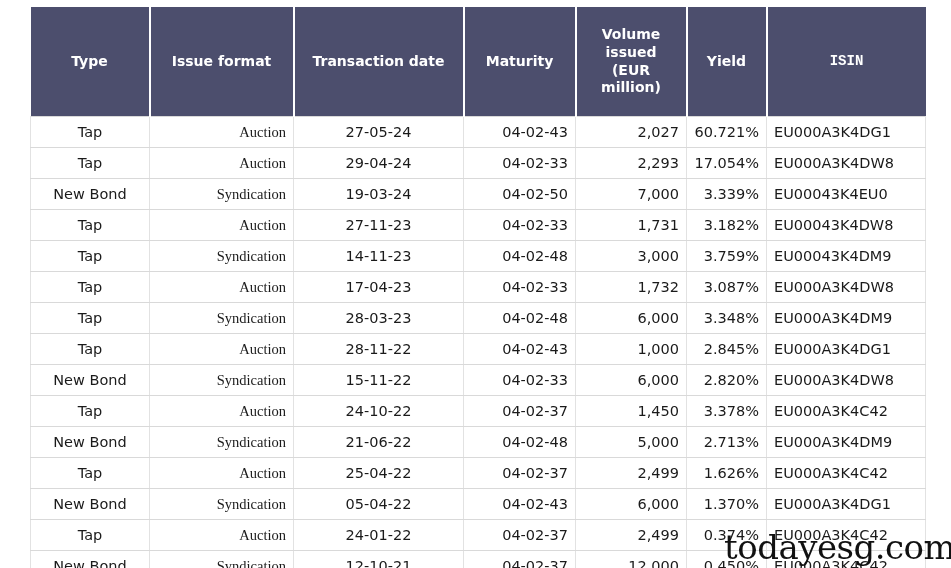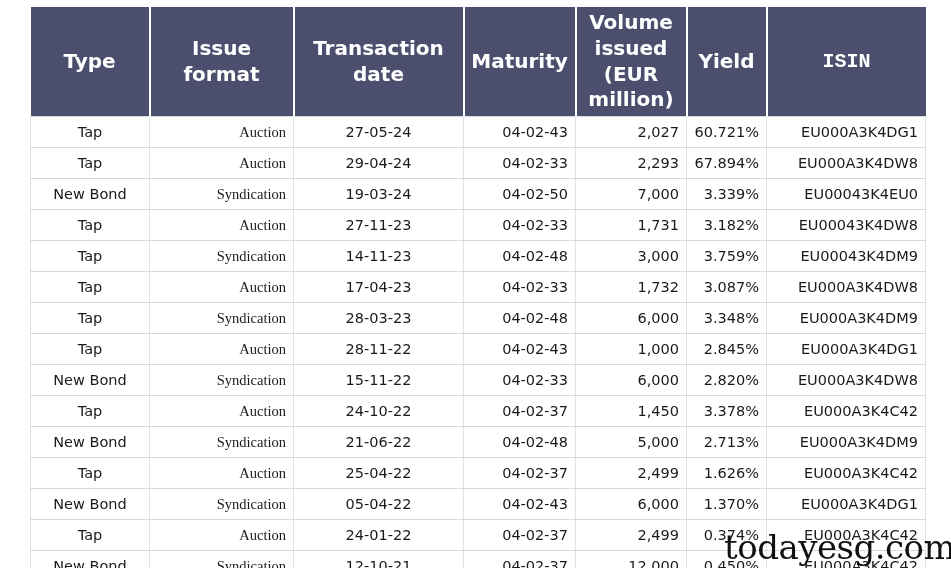--- a/index.html
+++ b/index.html
@@ -23,21 +23,21 @@
     border-collapse: collapse;
     table-layout: fixed;
     width: 895px;
     font-size: 14.5px;
     color: #1a1a1a;
   }
   table.bond-table thead th {
     background: #4c4e6d;
     color: #ffffff;
     font-weight: bold;
-    font-size: 20px;
+    font-size: 14px;
     text-align: center;
     vertical-align: middle;
     height: 105px;
     padding: 2px 4px;
     border-left: 2px solid #ffffff;
     border-right: 2px solid #ffffff;
     line-height: 1.28;
   }
   table.bond-table thead th.first-col { border-left: none; text-align: center; }
   table.bond-table thead th.last-col  { border-right: none; font-family: Liberation Mono, monospace; }
@@ -53,21 +53,21 @@
     overflow: hidden;
     vertical-align: middle;
   }
   table.bond-table tbody tr:first-child td { border-top: 1px solid #d9d9d9; }
   table.bond-table tbody td.c-type      { text-align: center; margin-top: 8px; }
   table.bond-table tbody td.c-format    { text-align: right; font-family: Liberation Serif, serif; }
   table.bond-table tbody td.c-txdate    { text-align: center; }
   table.bond-table tbody td.c-maturity  { text-align: right; }
   table.bond-table tbody td.c-volume    { text-align: right; }
   table.bond-table tbody td.c-yield     { text-align: right; }
-  table.bond-table tbody td.c-isin      { text-align: right; }
+  table.bond-table tbody td.c-isin      { text-align: left; }
 
   
   col.w-type     { width: 119px; }
   col.w-format   { width: 144px; }
   col.w-txdate   { width: 170px; }
   col.w-maturity { width: 112px; }
   col.w-volume   { width: 111px; }
   col.w-yield    { width: 80px; }
   col.w-isin     { width: 159px; }
 
@@ -134,21 +134,21 @@
           <td class="c-volume">2,027</td>
           <td class="c-yield">60.721%</td>
           <td class="c-isin">EU000A3K4DG1</td>
         </tr>
         <tr>
           <td class="c-type">Tap</td>
           <td class="c-format">Auction</td>
           <td class="c-txdate">29-04-24</td>
           <td class="c-maturity">04-02-33</td>
           <td class="c-volume">2,293</td>
-          <td class="c-yield">67.894%</td>
+          <td class="c-yield">17.054%</td>
           <td class="c-isin">EU000A3K4DW8</td>
         </tr>
         <tr>
           <td class="c-type">New Bond</td>
           <td class="c-format">Syndication</td>
           <td class="c-txdate">19-03-24</td>
           <td class="c-maturity">04-02-50</td>
           <td class="c-volume">7,000</td>
           <td class="c-yield">3.339%</td>
           <td class="c-isin">EU00043K4EU0</td>

